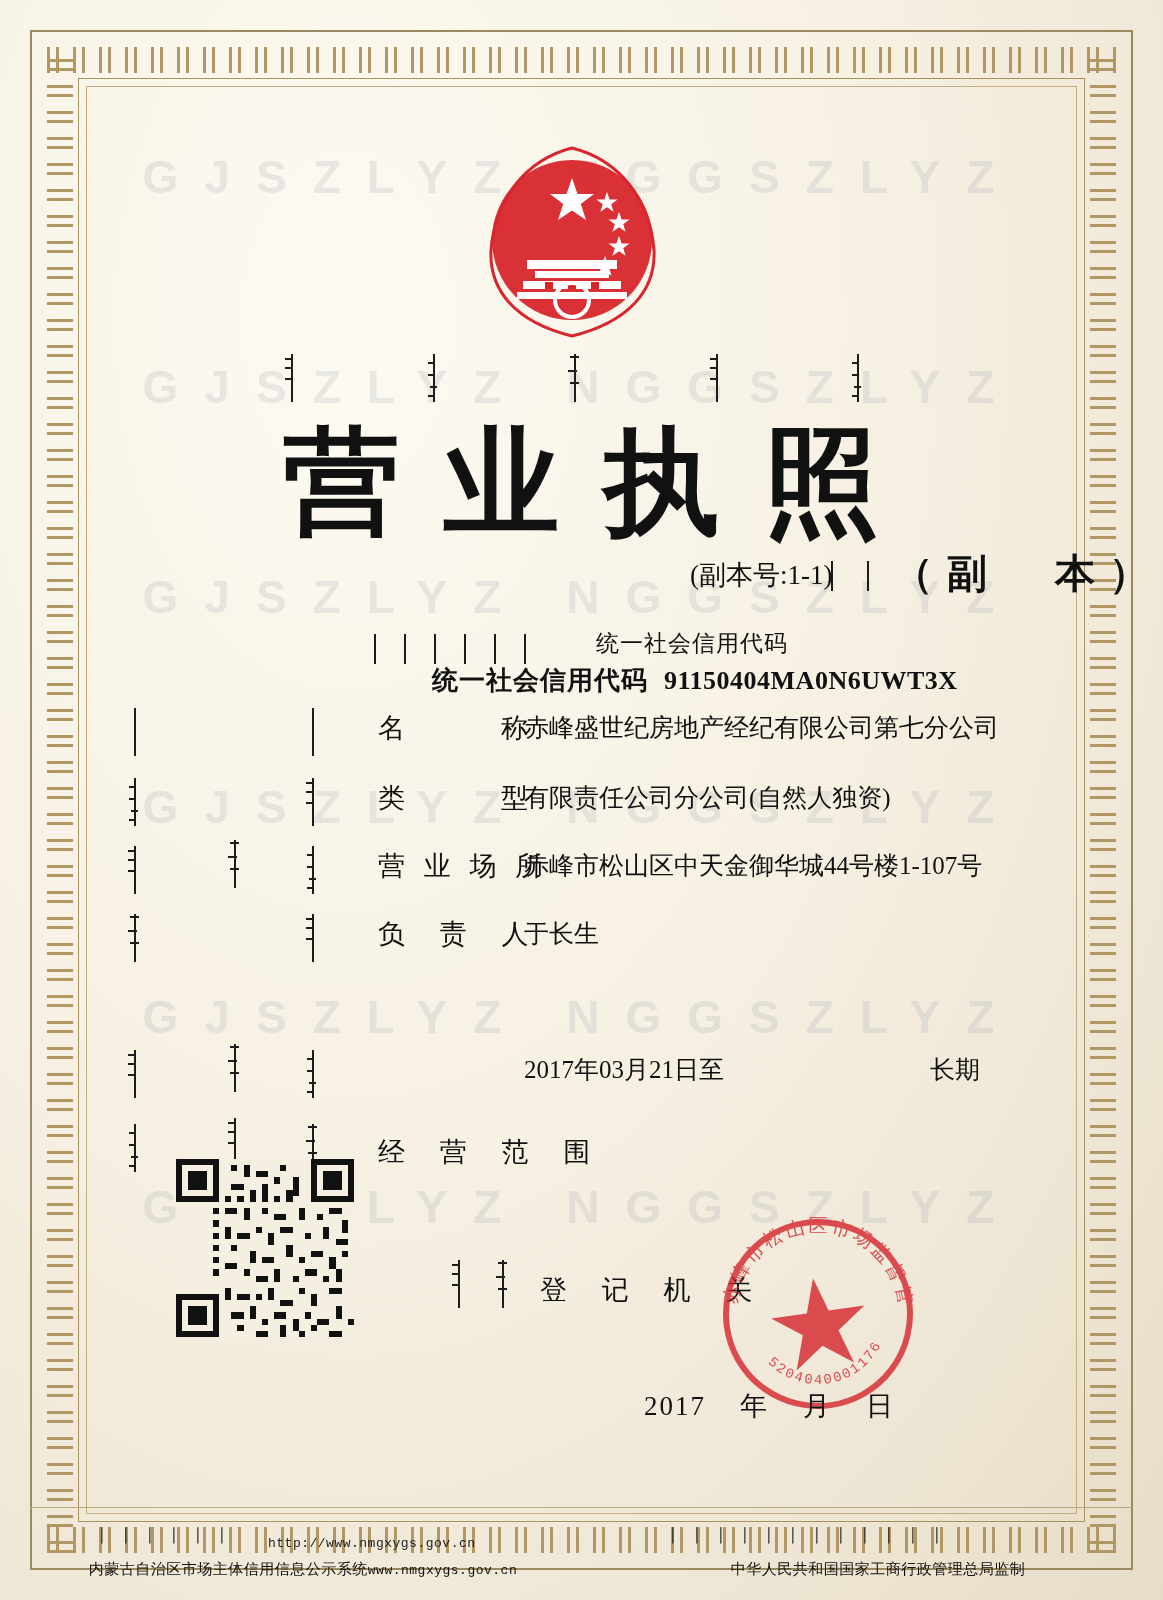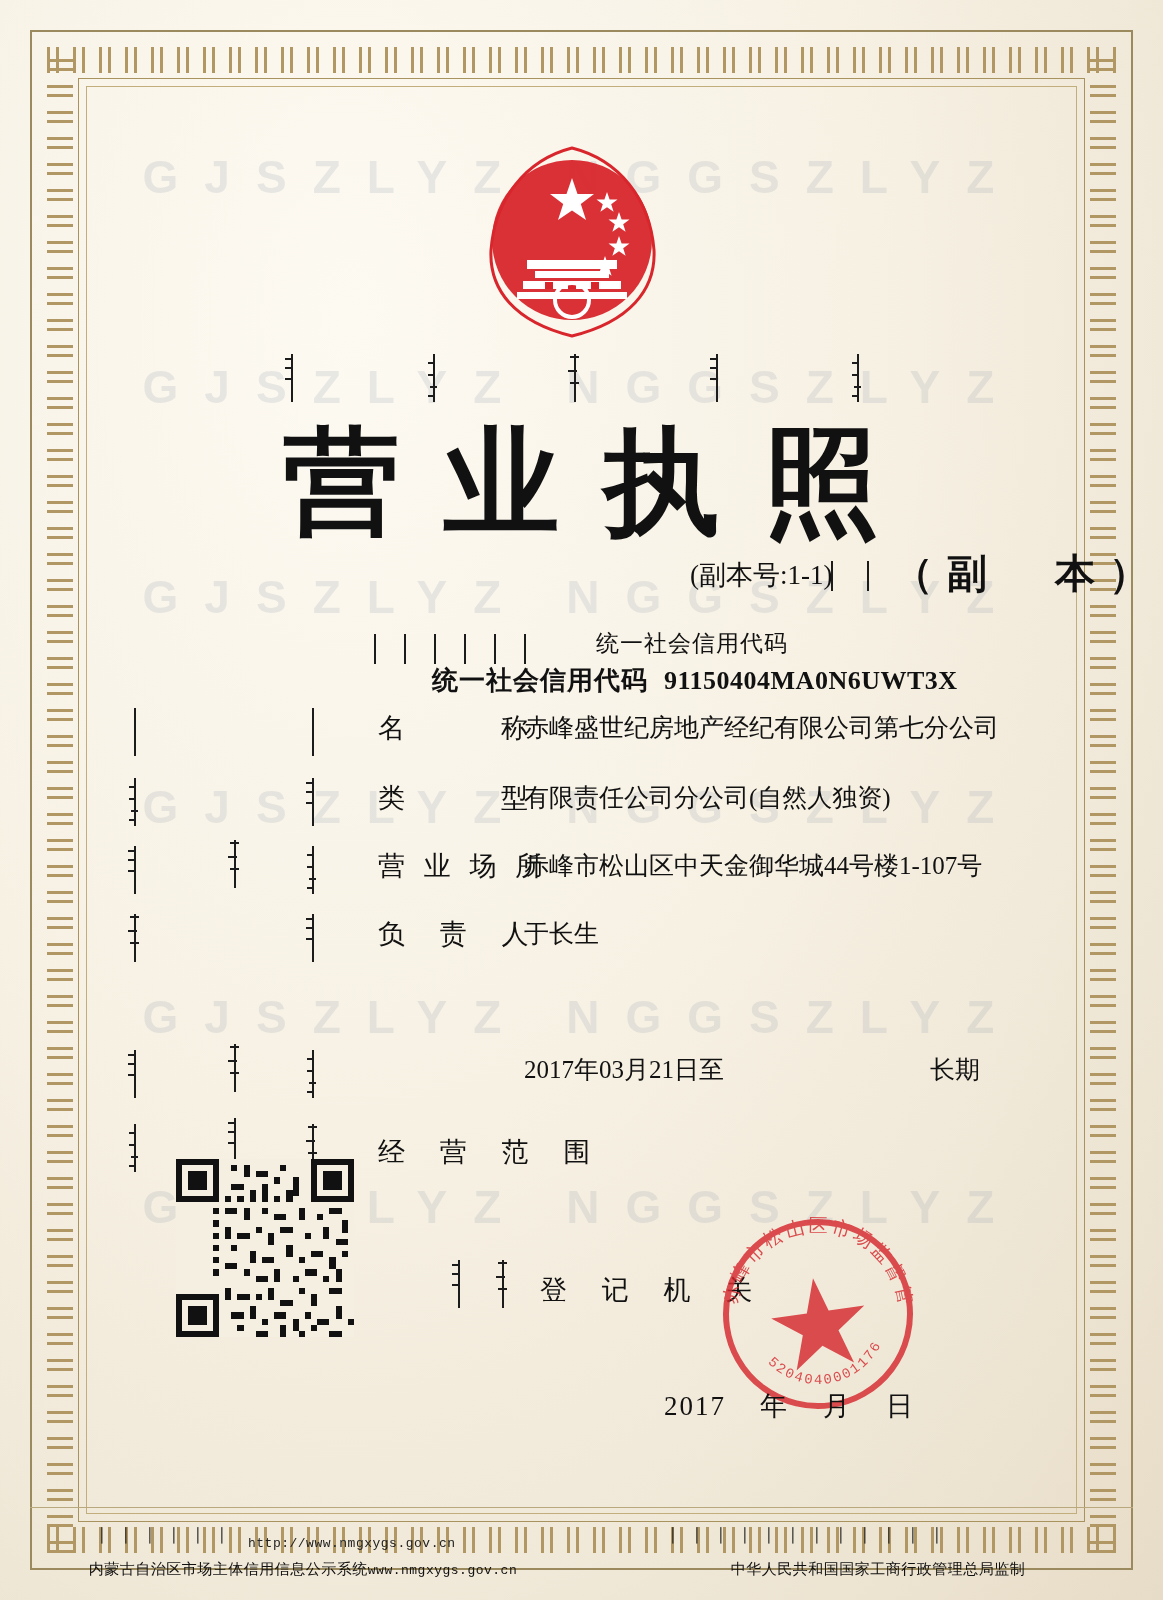--- a/index.html
+++ b/index.html
@@ -148,21 +148,21 @@
   
   #qr{position:absolute;left:176px;top:1159px;width:178px;height:178px;}
 
   
   #reg-label{
     position:absolute;left:540px;top:1272px;
     font-size:27px;letter-spacing:14px;color:#111;
   }
   #reg-mong{position:absolute;left:452px;top:1258px;width:80px;height:60px;}
   #date-line{
-    position:absolute;left:664px;top:1388px;
+    position:absolute;left:644px;top:1388px;
     font-size:27px;color:#111;letter-spacing:2px;white-space:nowrap;
   }
   #date-line span{margin-right:34px;}
 
   
   #seal{
     position:absolute;left:712px;top:1208px;width:212px;height:212px;
     opacity:.82;
     transform:rotate(-8deg);
   }
@@ -170,21 +170,21 @@
 
   
   #footer{
     position:absolute;left:0;bottom:0;width:100%;height:92px;
   }
   #footer .fl{position:absolute;left:88px;top:26px;text-align:center;width:430px;}
   #footer .fr{position:absolute;right:70px;top:26px;text-align:center;width:430px;}
   .foot-mong{height:22px;position:relative;margin-bottom:4px;}
   .foot-url{
     font-family:"Liberation Mono", monospace;
-    font-size:13px;color:#222;letter-spacing:0.5px;
+    font-size:13px;color:#222;letter-spacing:0.5px;margin-left:20px;
   }
   .foot-txt{font-size:15px;color:#111;letter-spacing:0.5px;}
   .foot-txt .u{font-family:"Liberation Mono",monospace;font-size:13px;}
   .sep-line{
     position:absolute;left:30px;right:30px;bottom:92px;height:1px;background:#b9a87e;
   }
 </style>
 </head>
 <body>
 

